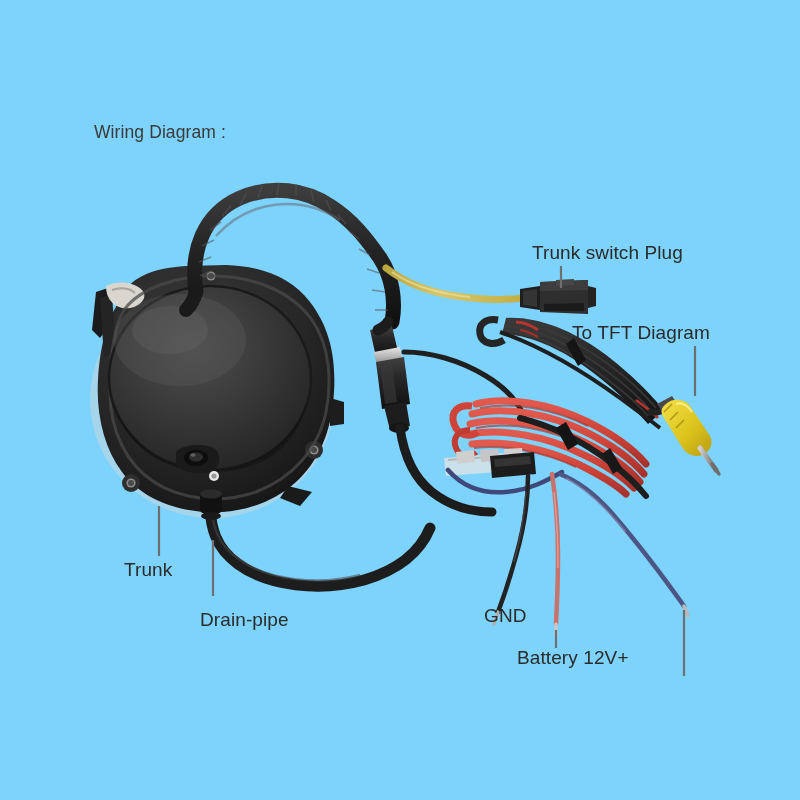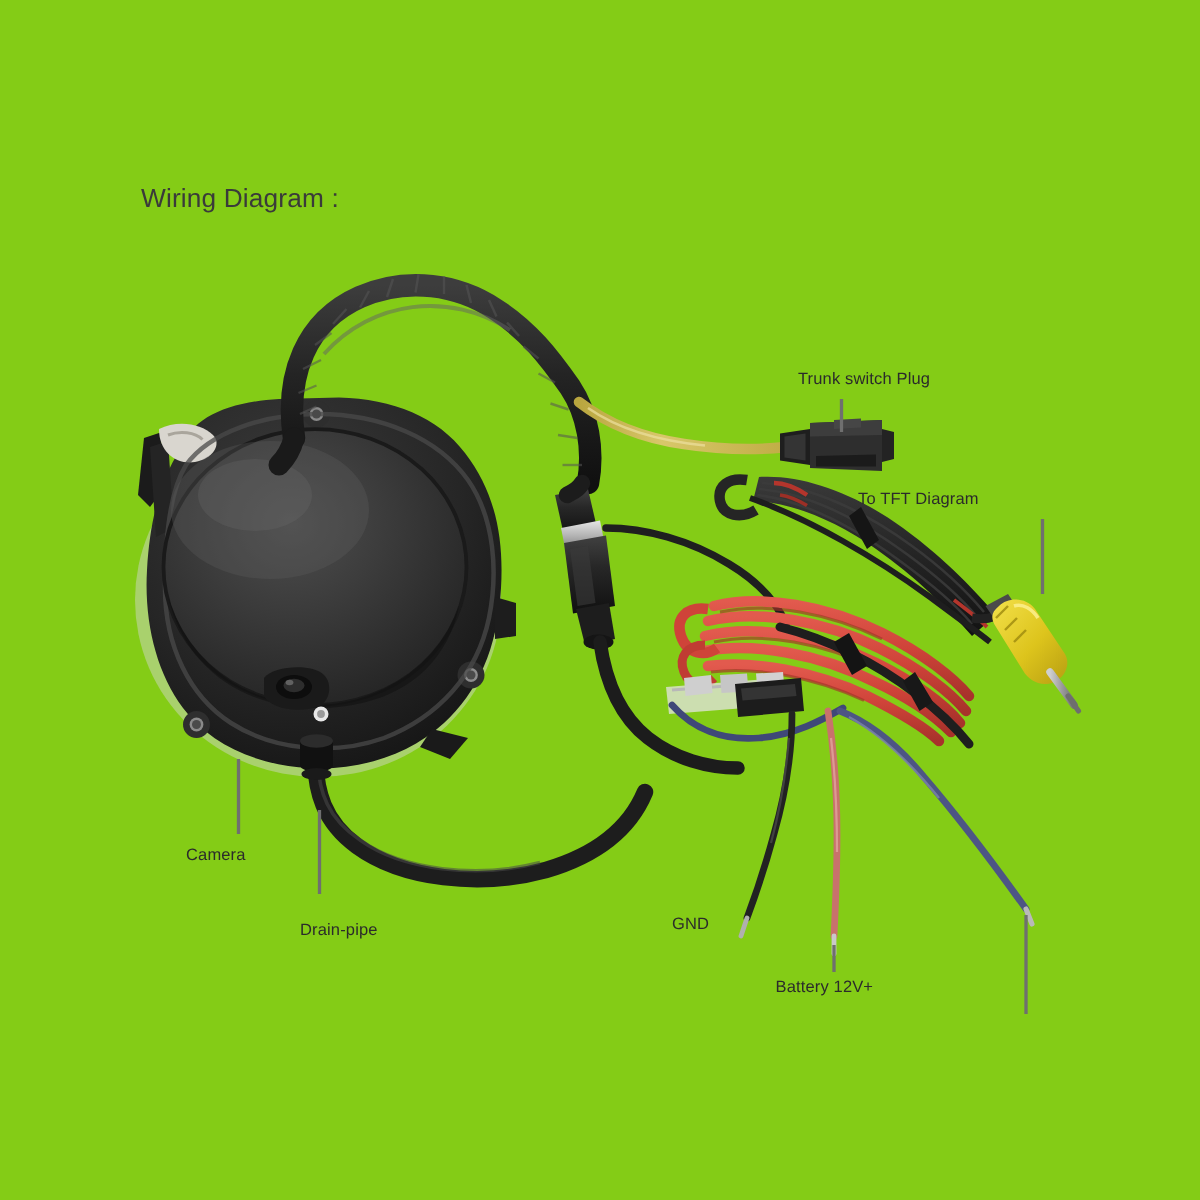--- a/index.html
+++ b/index.html
@@ -4,36 +4,36 @@
 <style>
   html, body {
     margin: 0;
     padding: 0;
     background: #ffffff;
   }
   #stage {
     position: relative;
     width: 800px;
     height: 800px;
-    background: #84cc16;
+    background: #7dd3fc;
     overflow: hidden;
     font-family: "Liberation Sans", sans-serif;
   }
   #diagram-svg {
     position: absolute;
     left: 0;
     top: 0;
     width: 800px;
     height: 800px;
   }
   .label {
     position: absolute;
     color: #2b2b2b;
     font-family: "Liberation Sans", sans-serif;
-    font-size: 11px;
+    font-size: 19px;
     line-height: 20px;
     white-space: nowrap;
     letter-spacing: 0.1px;
   }
   .title-label {
     font-size: 17.5px;
     color: #3a3a3a;
   }
 </style>
 </head>
@@ -379,26 +379,26 @@
       <line x1="695" y1="346" x2="695" y2="396"></line>
 
       <line x1="556" y1="630" x2="556" y2="648"></line>
 
       <line x1="684" y1="610" x2="684" y2="676"></line>
     </g>
   </svg>
 
   <div class="label title-label" style="left:94px; top:122px;">Wiring Diagram :</div>
 
-  <div class="label" style="left:124px; top:560px;">Camera</div>
+  <div class="label" style="left:124px; top:560px;">Trunk</div>
 
   <div class="label" style="left:200px; top:600px;margin-top:10px;">Drain-pipe</div>
 
   <div class="label" style="left:532px; top:243px;">Trunk switch Plug</div>
 
   <div class="label" style="left:572px; top:323px;">To TFT Diagram</div>
 
-  <div class="label" style="left:448px; top:606px;">GND</div>
+  <div class="label" style="left:484px; top:606px;">GND</div>
 
   <div class="label" style="left:517px; top:648px;">Battery 12V+</div>
 
 
 </div>
 
 </body></html>

